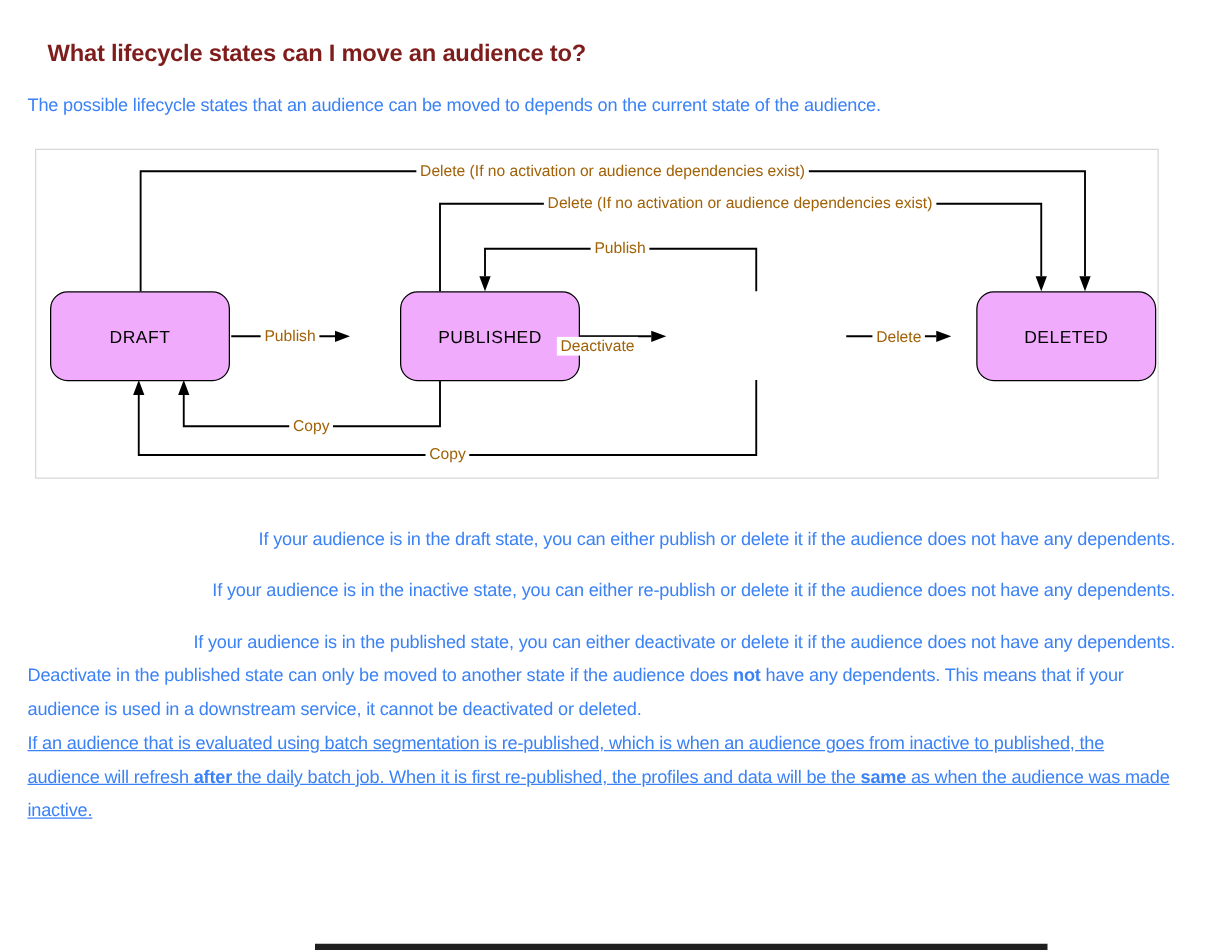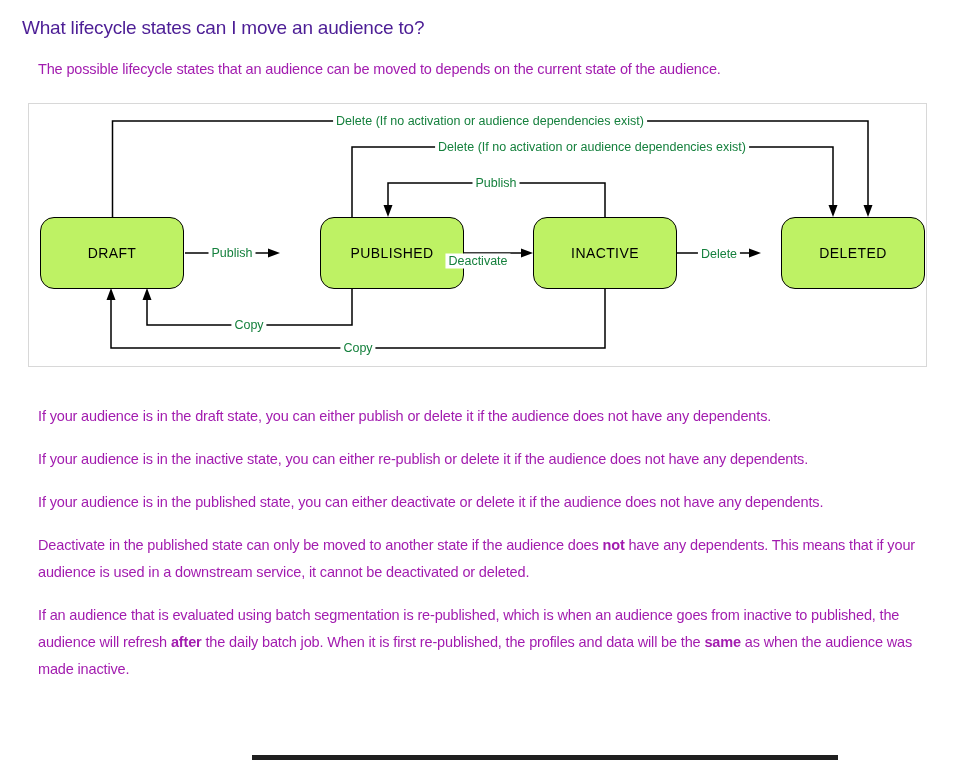--- a/index.html
+++ b/index.html
@@ -7,61 +7,61 @@
   body {
     width: 975px; height: 760px;
     background: #ffffff;
     position: relative;
     overflow: hidden;
     font-family: "Liberation Sans", sans-serif;
     color: #2c2c2c;
   }
   .page { padding: 16px 35px 0 22px; position: relative; }
   h2.doc-heading {
-    font-size: 19px; line-height: 24px; font-weight: 400;
-    color: #4c1d95; margin: 0; letter-spacing: -0.2px;
+    font-size: 19px; line-height: 24px; font-weight: 700;
+    color: #7f1d1d; margin: 16px; letter-spacing: -0.2px;
   }
   p.doc-para {
     font-size: 14.5px; line-height: 27px; letter-spacing: -0.15px;
-    margin: 16px; color: #a21caf;
+    margin: 0; color: #3b82f6;
   }
   .intro { margin-top: 20px; }
   .note { margin-top: 0; }
-  .notes-block { margin-top: 36px; }
+  .notes-block { margin-top: 36px; text-align: right; }
   .note + .note { margin-top: 14px; }
   .h2-second { margin-top: 42px; }
   .caveat1 { margin-top: 19px; }
-  .caveat2 { margin-top: 14px; }
+  .caveat2 { margin-top: 14px; text-decoration: underline; }
   b.inline-bold { font-weight: 700; text-align: right; }
 
   
   .diagram-frame {
     position: relative;
     margin: 20px 0 0 6px;
     width: 899px; height: 264px;
     border: 1px solid #d8d8d8;
     background: #ffffff;
   }
   .diagram-canvas { position: absolute; left: 0; top: 0; width: 897px; height: 262px; }
   .flow-svg { position: absolute; left: 0; top: 0; }
   .state-box {
     position: absolute;
     width: 144px; height: 72px;
     border: 1.5px solid #000;
     border-radius: 14px;
-    background: #bef264;
+    background: #f0abfc;
     display: flex; align-items: center; justify-content: center;
     font-size: 14px; letter-spacing: 0.4px; color: #000;
   }
   .edge-label {
     position: absolute;
     transform: translate(-50%, -50%);
     background: #fff;
     padding: 0 3px;
-    font-size: 12.5px; color: #15803d;
+    font-size: 12.5px; color: #a16207;
     white-space: nowrap;
     line-height: 15px;
   }
 
   .bottom-bar {
     position: absolute;
     left: 252px; bottom: 0;
     width: 586px; height: 5px;
     background: #1f1f1f;
   }
@@ -108,23 +108,20 @@
           <polygon points="82,184 77.5,196 86.5,196"></polygon>
         </g>
       </svg>
 
       <div class="state-box" style="left:11px; top:113px;">
         <span>DRAFT</span>
       </div>
       <div class="state-box" style="left:251px; top:113px;margin-left:40px;">
         <span>PUBLISHED</span>
       </div>
-      <div class="state-box" style="left:504px; top:113px;">
-        <span>INACTIVE</span>
-      </div>
       <div class="state-box" style="left:752px; top:113px;">
         <span>DELETED</span>
       </div>
 
       <div class="edge-label" style="left:461px; top:17px;">Delete (If no activation or audience dependencies exist)</div>
       <div class="edge-label" style="left:563px; top:43px;">Delete (If no activation or audience dependencies exist)</div>
       <div class="edge-label" style="left:467px; top:79px;">Publish</div>
       <div class="edge-label" style="left:203px; top:149px;">Publish</div>
       <div class="edge-label" style="left:449px; top:157px;">Deactivate</div>
       <div class="edge-label" style="left:690px; top:150px;">Delete</div>

